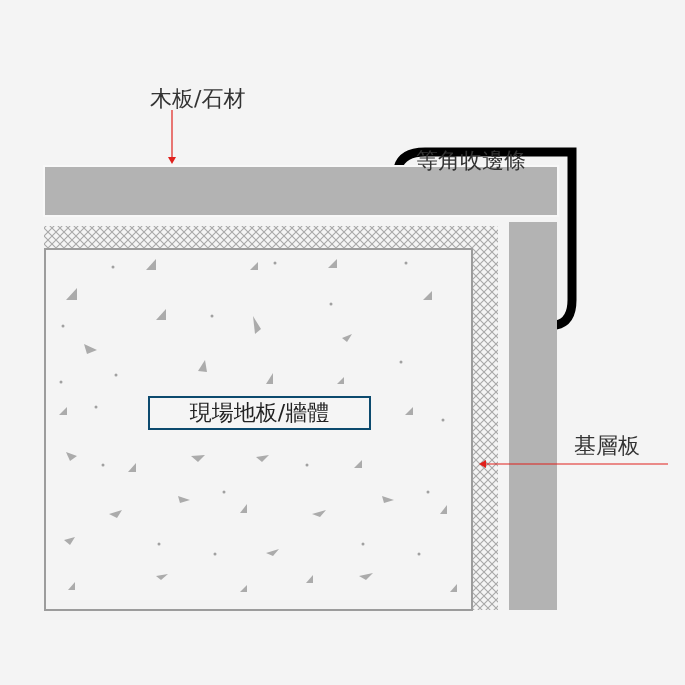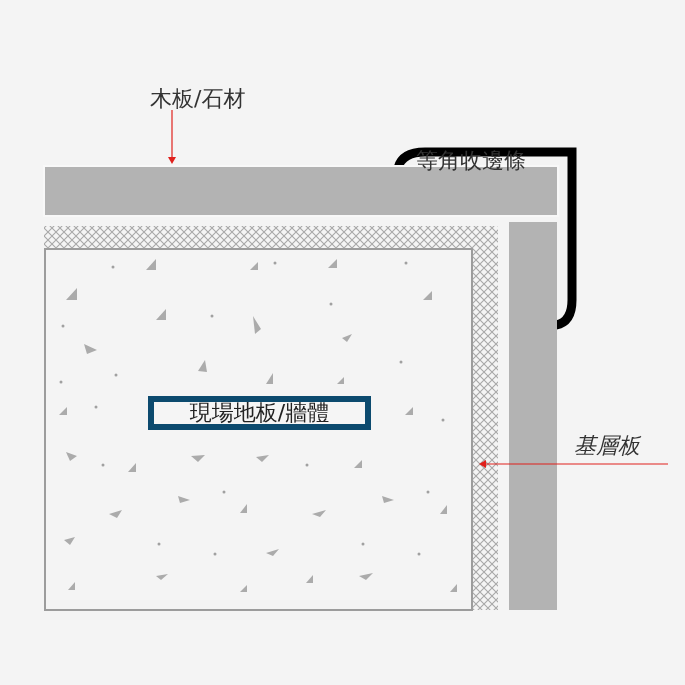--- a/index.html
+++ b/index.html
@@ -1,19 +1,19 @@
 <!DOCTYPE html>
 <html><head>
 <meta charset="utf-8">
 <style>
   html, body { margin:0; padding:0; background:#f4f4f4; }
   body { width:685px; height:685px; position:relative; overflow:hidden; font-family:"DejaVu Sans", sans-serif; }
   svg { position:absolute; left:0; top:0; }
   .label { position:absolute; color:#333; font-size:22px; white-space:nowrap; font-family:"DejaVu Sans", sans-serif; }
-  .center-label { position:absolute; left:148px; top:396px; width:223px; height:34px; border:6px solid #0c4a6e; background:#f5f5f5; display:flex; align-items:center; justify-content:center; font-size:22px; color:#222; box-sizing:border-box; }
+  .center-label { position:absolute; left:148px; top:396px; width:223px; height:34px; border:2px solid #0c4a6e; background:#f5f5f5; display:flex; align-items:center; justify-content:center; font-size:22px; color:#222; box-sizing:border-box; }
 </style>
 </head>
 <body>
 
 <svg width="685" height="685" viewBox="0 0 685 685">
   <defs>
     <pattern id="hatch" width="8" height="8" patternUnits="userSpaceOnUse">
       <rect width="8" height="8" fill="#f4f4f4"></rect>
       <path d="M0 0 L8 8 M8 0 L0 8" stroke="#a8a8a8" stroke-width="1.1"></path>
     </pattern>
@@ -92,16 +92,16 @@
     <polygon points="168,157 176,157 172,164" fill="#e0201c"></polygon>
   </g>
   <g>
     <line x1="482" y1="464" x2="668" y2="464" stroke="#e0201c" stroke-width="1.2"></line>
     <polygon points="479,464 486,460 486,468" fill="#e0201c"></polygon>
   </g>
 </svg>
 
 <div class="label" style="left:112px;top:84px;margin-left:38px;">木板/石材</div>
 <div class="label" style="left:416px;top:102px;margin-top:44px;">等角收邊條</div>
-<div class="label" style="left:574px;top:431px;font-style:italic;">基層板</div>
+<div class="label" style="left:574px;top:431px;">基層板</div>
 <div class="center-label">
     <span>現場地板/牆體</span>
   </div>
 
 </body></html>

